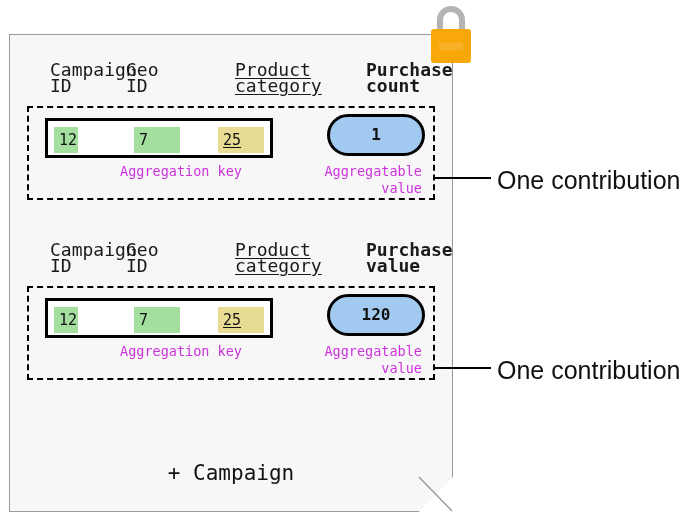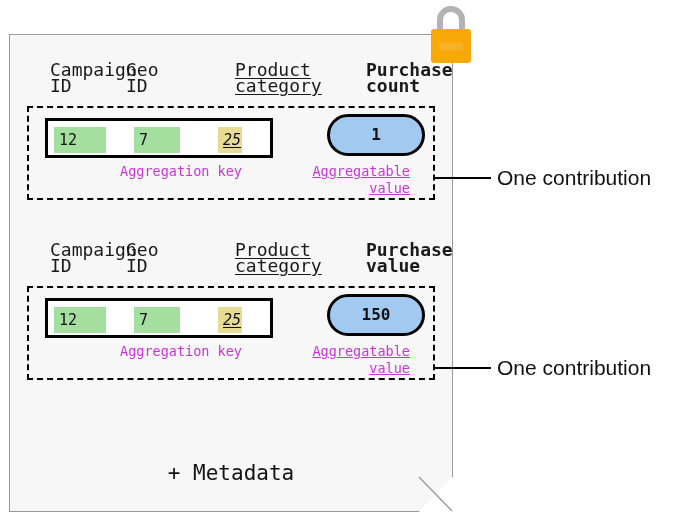--- a/index.html
+++ b/index.html
@@ -100,23 +100,23 @@
   .keycell {
     position: absolute;
     top: 6px;
     height: 26px;
     font-size: 15px;
     line-height: 26px;
     color: #111111;
     padding-left: 5px;
     box-sizing: border-box;
   }
-  .keycell-1 { left: 6px;   width: 52px; background: #a5dfa0; }
+  .keycell-1 { left: 6px;   width: 24px; background: #a5dfa0; }
   .keycell-2 { left: 86px;  width: 46px; background: #a5dfa0; }
-  .keycell-3 { left: 170px; width: 24px; background: #e8dc94; font-style: italic; }
+  .keycell-3 { left: 170px; width: 46px; background: #e8dc94; }
   .keycell-3 .ul { text-decoration: underline; text-underline-offset: 2px; }
 
   
   .oval {
     position: absolute;
     left: 327px;
     top: 52px;
     width: 98px;
     height: 42px;
     border: 3px solid #000000;
@@ -132,37 +132,37 @@
 
   
   .annot {
     position: absolute;
     color: #cc33dd;
     font-size: 13.5px;
     line-height: 17px;
     white-space: pre-line;
   }
   .annot-key   { left: 120px; top: 101px; }
-  .annot-value { left: 280px; top: 101px; width: 130px; text-align: right; text-decoration: underline; }
+  .annot-value { left: 292px; top: 101px; width: 130px; text-align: right; }
 
   
   .leader {
     position: absolute;
     height: 2px;
     background: #000000;
     left: 434px;
     width: 57px;
   }
   .leader-1 { top: 177px; }
   .leader-2 { top: 367px; }
   .callout {
     position: absolute;
     left: 497px;
     font-family: "Liberation Sans", sans-serif;
-    font-size: 21px;
+    font-size: 25px;
     color: #111111;
     white-space: nowrap;
   }
   .callout-1 { top: 166px; }
   .callout-2 { top: 356px; }
 
   
   .metadata {
     position: absolute;
     left: 9px;
@@ -230,23 +230,23 @@
   </div>
 
   <div class="dashed"></div>
 
   <div class="keybox">
     <div class="keycell keycell-1">12</div>
     <div class="keycell keycell-2">7</div>
     <div class="keycell keycell-3"><span class="ul">25</span></div>
   </div>
 
-  <div class="oval">150</div>
+  <div class="oval">120</div>
 
   <div class="annot annot-key">Aggregation key</div>
   <div class="annot annot-value">Aggregatable
 value</div>
 </div>
 
 <div class="leader leader-2"></div>
 <div class="callout callout-2">One contribution</div>
 
-<div class="metadata">+ Metadata</div>
+<div class="metadata">+ Campaign</div>
 
 </body></html>

